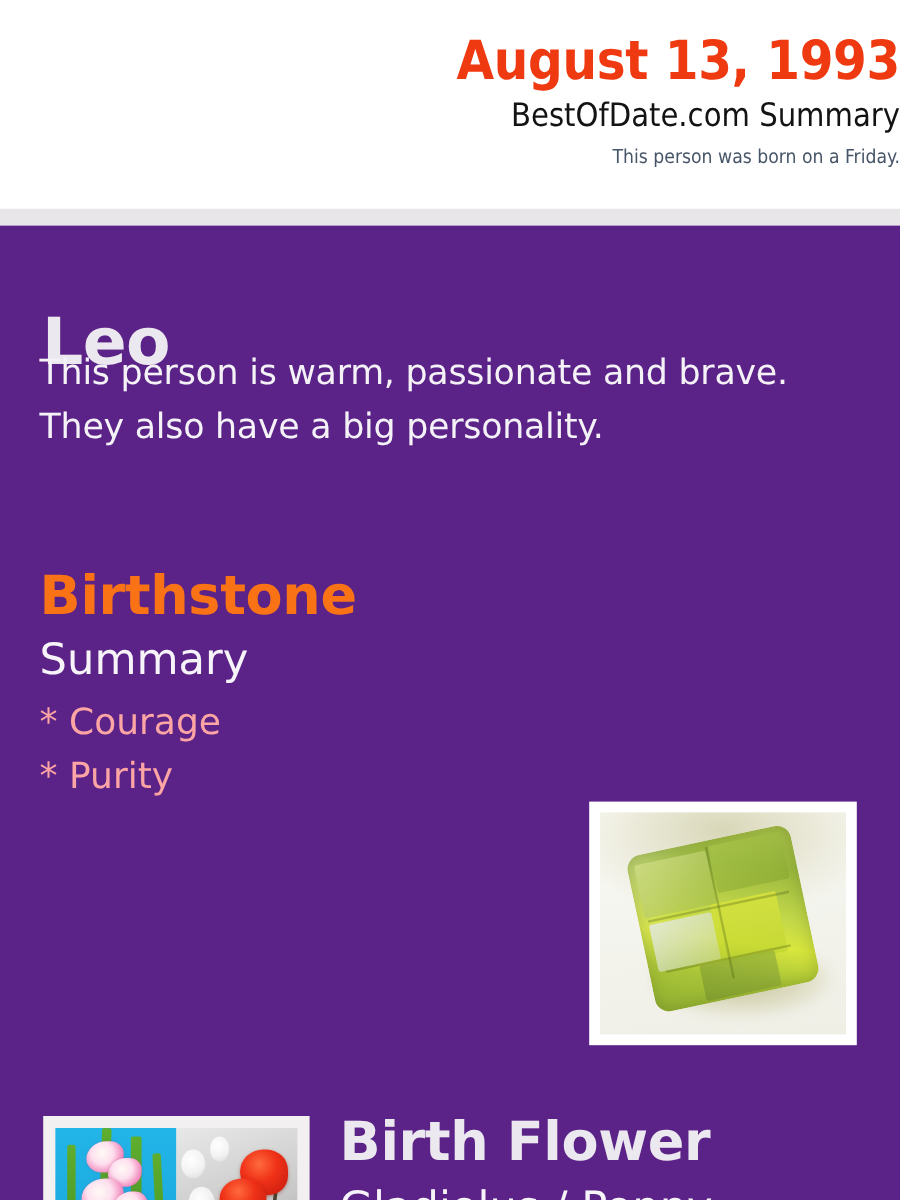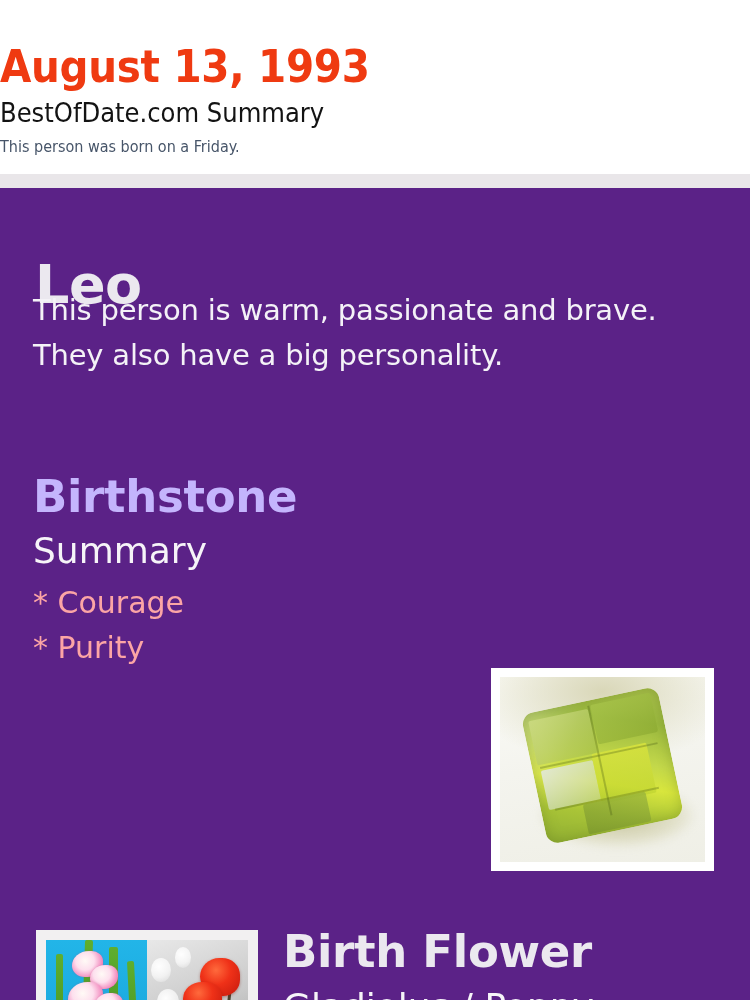--- a/index.html
+++ b/index.html
@@ -21,23 +21,23 @@
     background: #ffffff;
   }
 
   
   .header {
     position: absolute;
     left: 0; top: 0;
     width: 750px;
     height: 176px;
     background: #ffffff;
-    text-align: left;
+    text-align: right;
     box-sizing: border-box;
-    padding-top: 38px;
+    padding-top: 22px;
   }
   .header-date {
     font-size: 45px;
     line-height: 57px;
     font-weight: 700;
     color: #ef3a11;
     letter-spacing: -0.3px;
     font-family: "DejaVu Sans Condensed", "Liberation Sans Narrow", "Liberation Sans", sans-serif;
     white-space: nowrap;
   }
@@ -95,21 +95,21 @@
     letter-spacing: -0.2px;
   }
 
   
   .stone-title {
     position: absolute;
     left: 33px; top: 283px;
     font-size: 45px;
     line-height: 52px;
     font-weight: 700;
-    color: #c4b5fd;
+    color: #f97316;
     letter-spacing: -0.3px;
   }
   .stone-name {
     position: absolute;
     left: 33px; top: 342px;
     font-size: 36px;
     line-height: 42px;
     font-weight: 400;
     color: #f6f4f8;
   }

